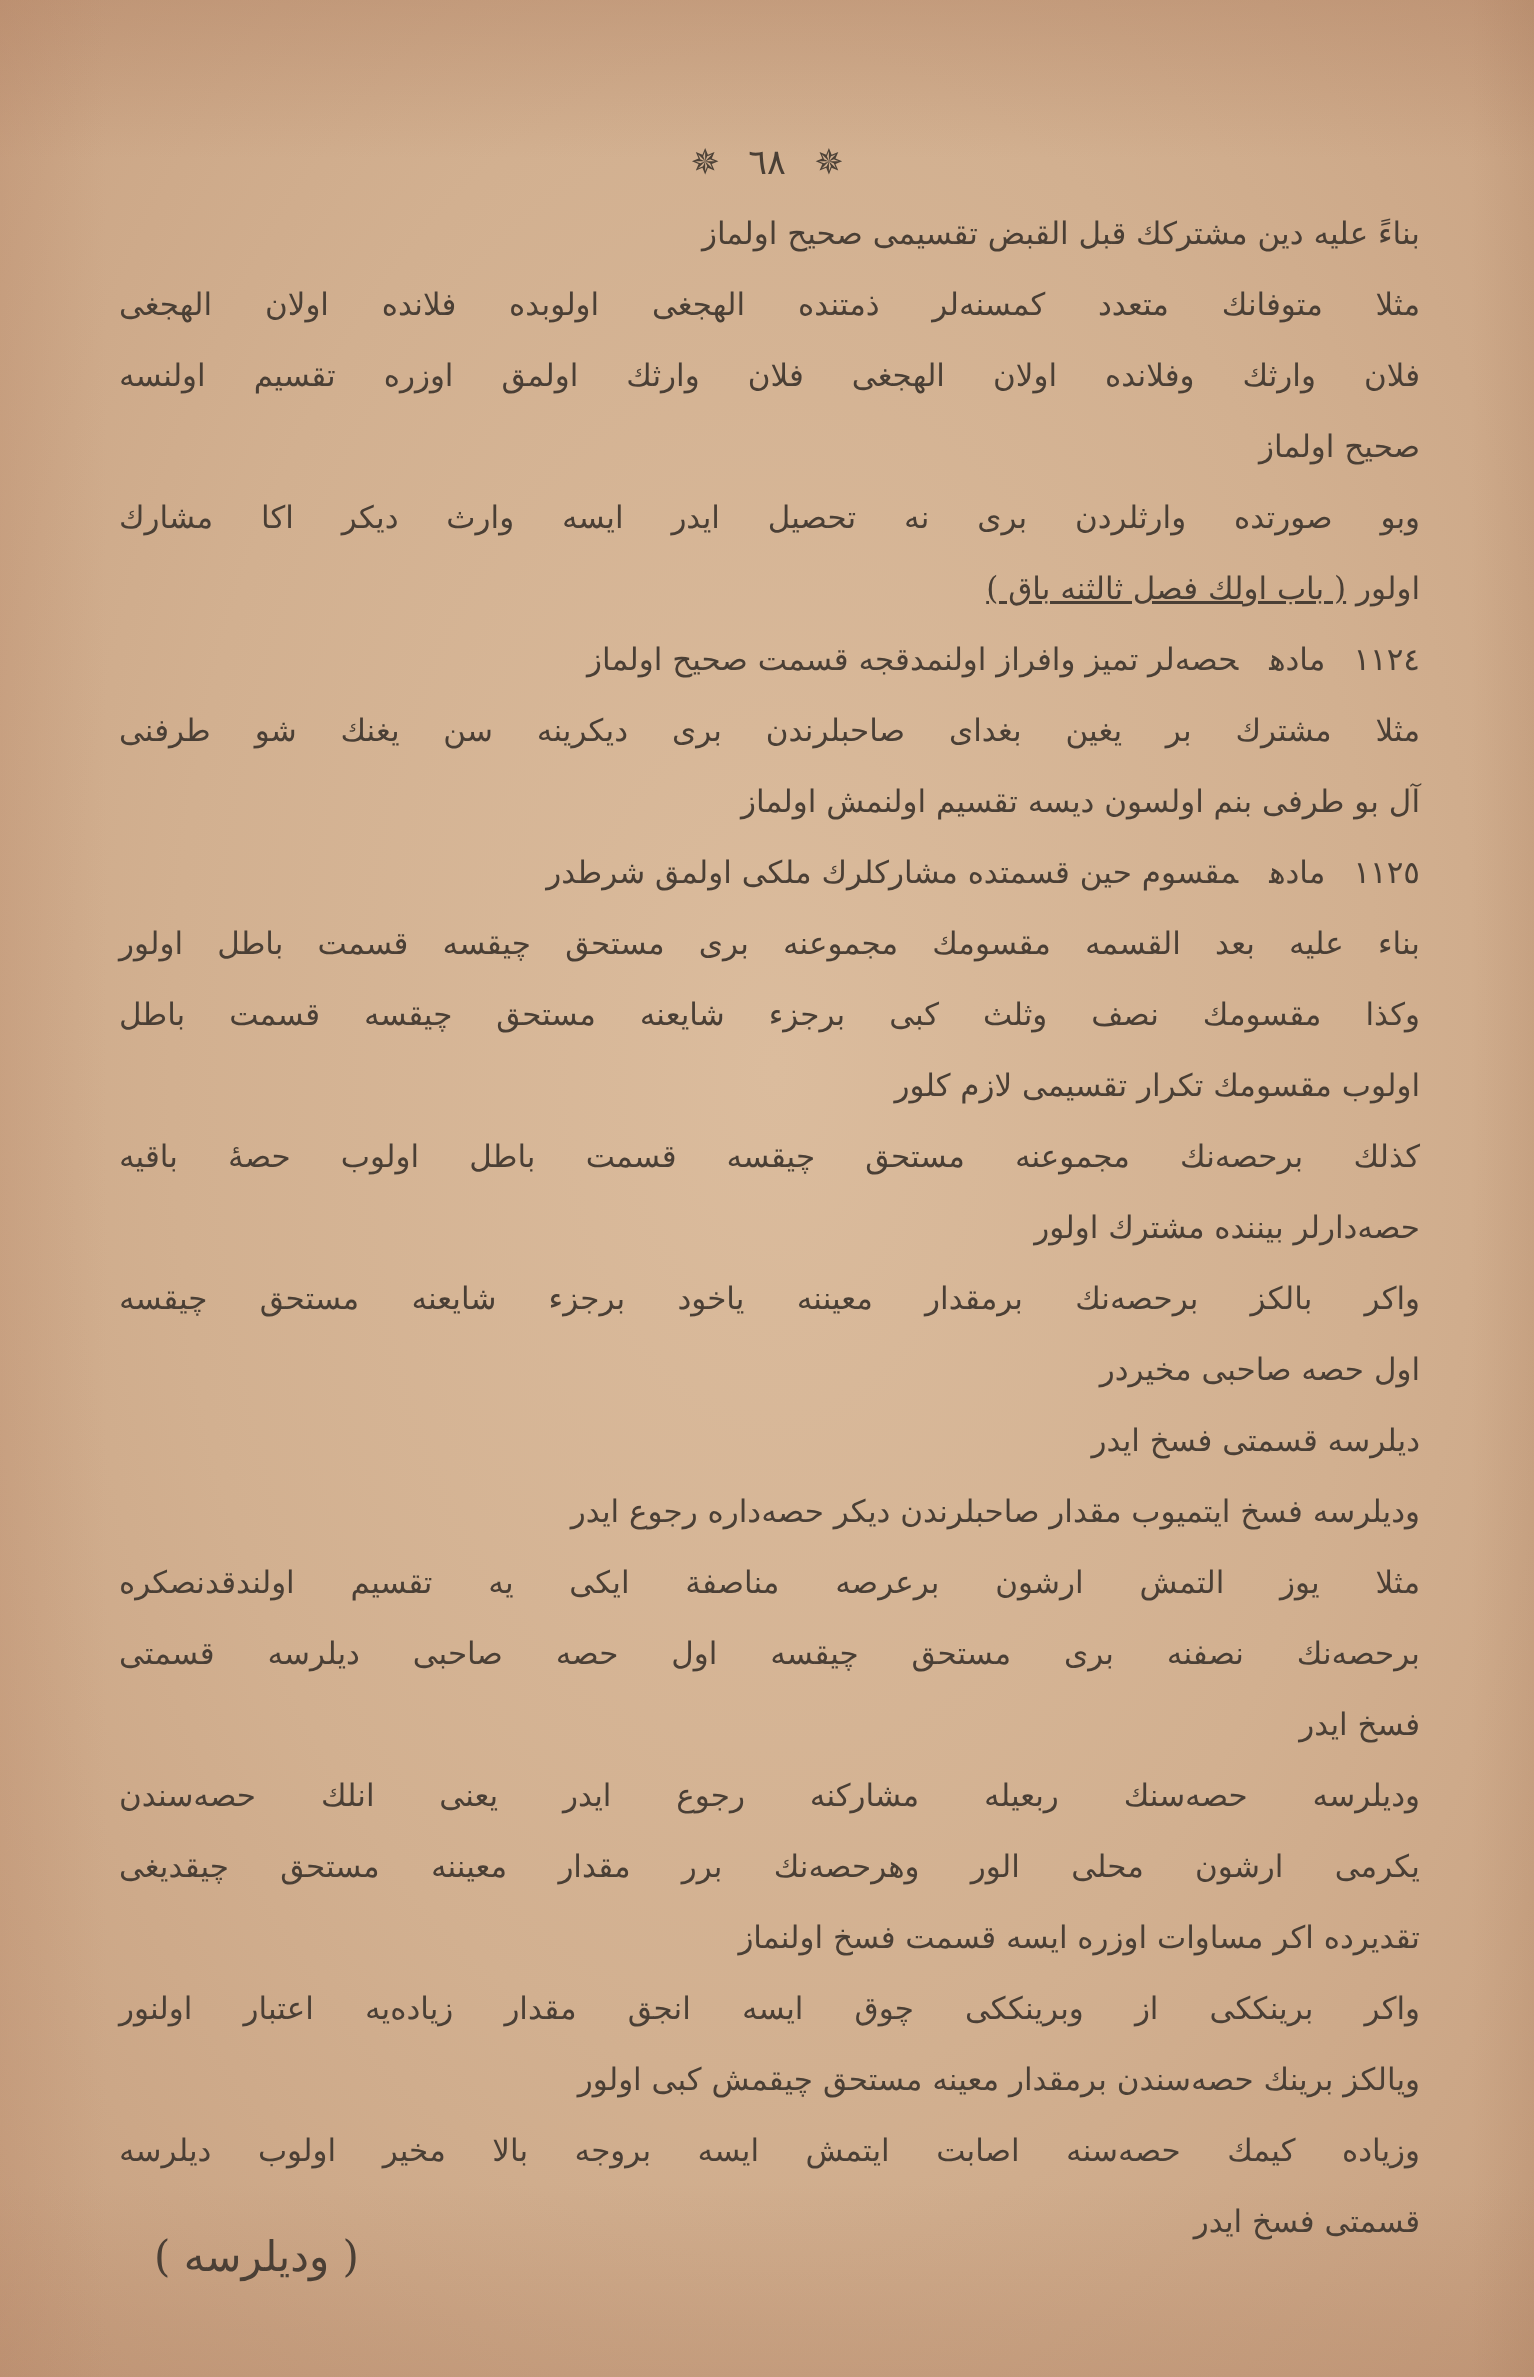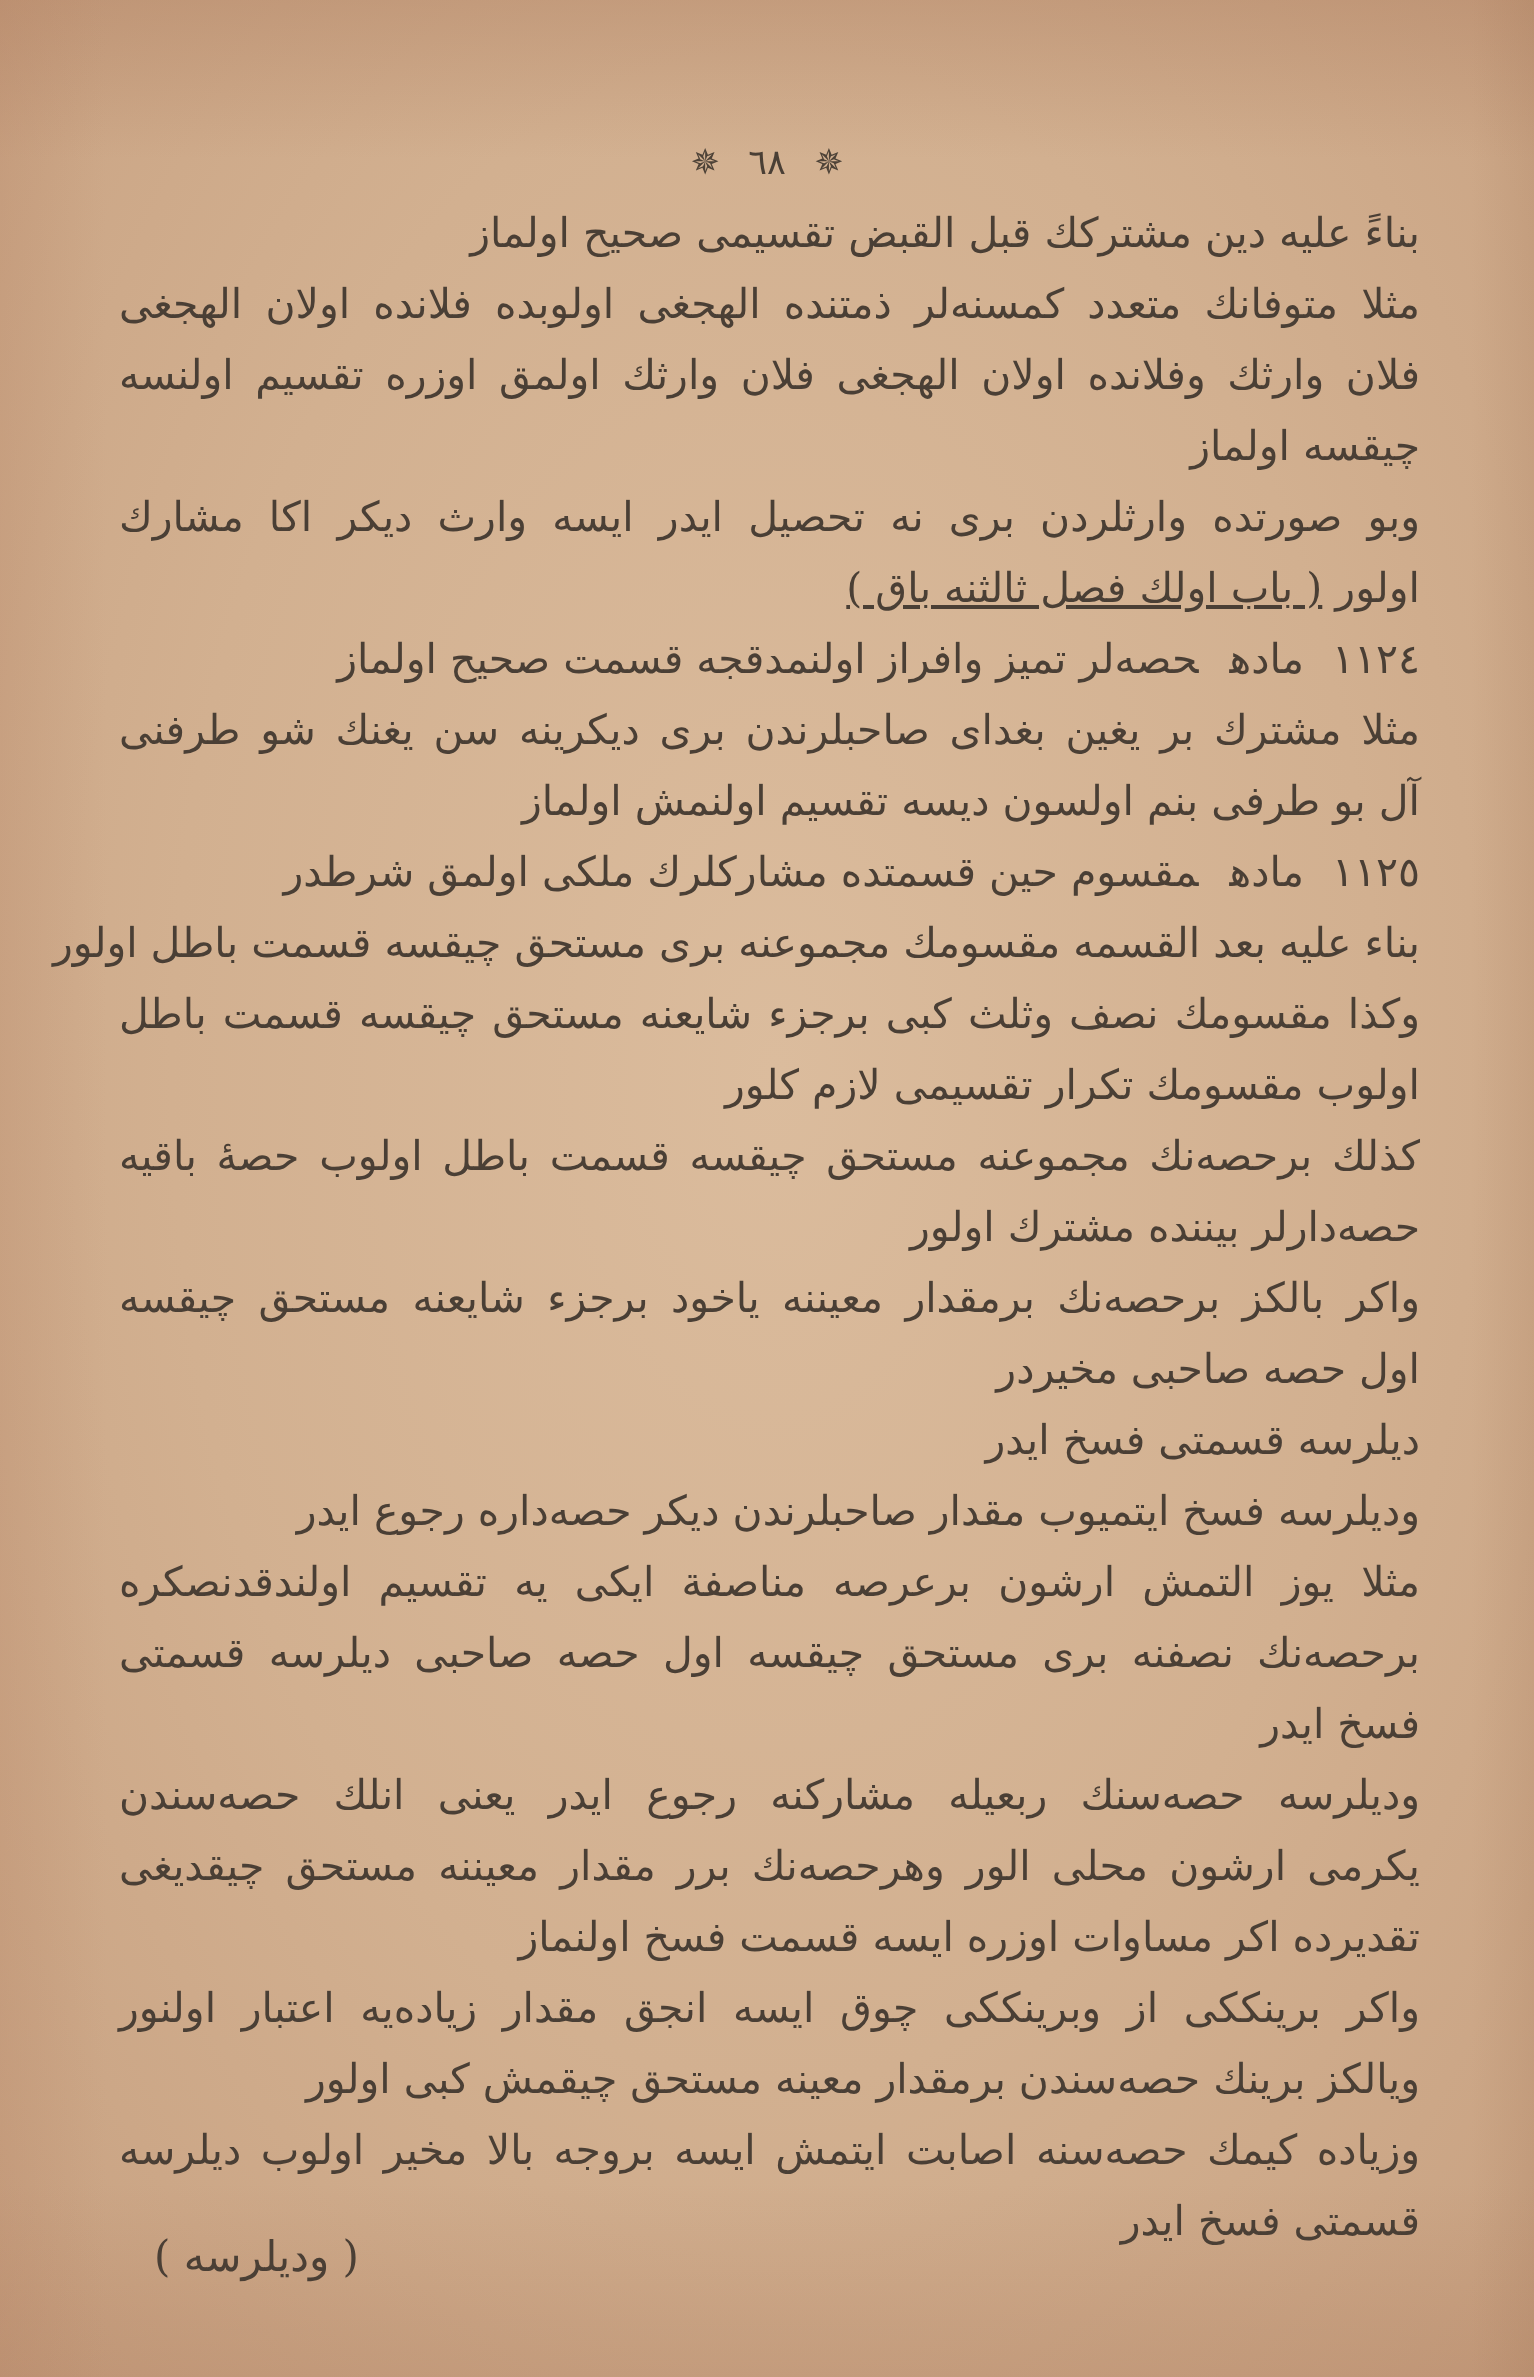--- a/index.html
+++ b/index.html
@@ -63,21 +63,21 @@
       top: 198px;
       left: 119px;
       width: 1301px;
       direction: rtl;
       text-align: right;
     }
     .line {
       display: block;
       height: 71px;
       line-height: 71px;
-      font-size: 41px;
+      font-size: 31px;
       white-space: nowrap;
       overflow: visible;
       letter-spacing: 0.4px;
     }
     .line.justify {
       text-align: justify;
       text-align-last: justify;
     }
     .line.article .num {
       margin-left: 28px;
@@ -107,21 +107,21 @@
   <div class="header">
     <span class="ornament">✵</span>
     <span class="page-number">٦٨</span>
     <span class="ornament">✵</span>
   </div>
 
   <div class="text-block">
     <span class="line">بناءً عليه دين مشتركك قبل القبض تقسيمى صحيح اولماز</span>
     <span class="line justify">مثلا متوفانك متعدد كمسنه‌لر ذمتنده الهجغى اولوبده فلانده اولان الهجغى</span>
     <span class="line justify">فلان وارثك وفلانده اولان الهجغى فلان وارثك اولمق اوزره تقسيم اولنسه</span>
-    <span class="line">چيقسه اولماز</span>
+    <span class="line">صحيح اولماز</span>
     <span class="line justify">وبو صورتده وارثلردن برى نه تحصيل ايدر ايسه وارث ديكر اكا مشارك</span>
 
     <span class="line section-note">
       <span>اولور</span>
       <span class="paren">( باب اولك فصل ثالثنه باق )</span>
     </span>
 
     <span class="line article">
       <span class="num">١١٢٤</span><span class="label">ماده</span><span>حصه‌لر تميز وافراز اولنمدقجه قسمت صحيح اولماز</span>
     </span>

